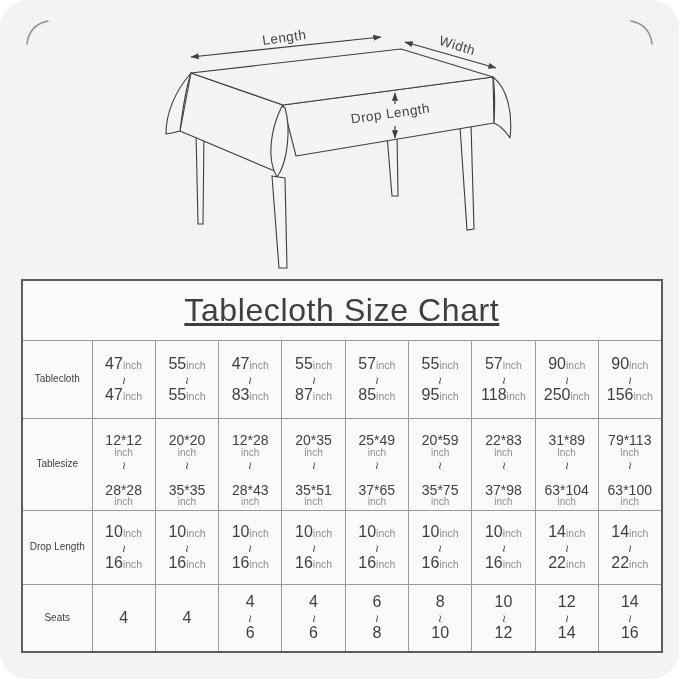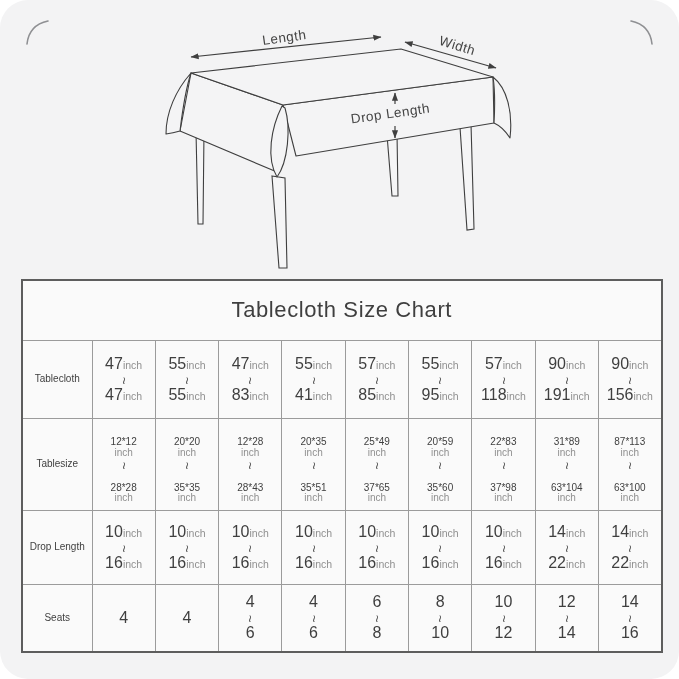--- a/index.html
+++ b/index.html
@@ -24,31 +24,31 @@
     border:2px solid var(--grid-strong);
     background:var(--cell-bg);
   }
   table.size-chart td{
     border:1px solid var(--grid);
     text-align:center;vertical-align:middle;
     color:var(--ink);padding:0;
   }
   td.title-cell{
     border:none;border-bottom:2px solid var(--grid-strong);
-    font-size:22px;letter-spacing:0.6px;color:#3d3d3d;
+    font-size:32px;letter-spacing:0.6px;color:#3d3d3d;text-decoration:underline;
   }
   tr.r-title{height:60px;}
   tr.r-0{height:78px;}
   tr.r-1{height:92px;}
   tr.r-2{height:74px;}
   tr.r-3{height:68px;}
   td.row-header{font-size:10px;color:#373737;line-height:1.25;}
   .line{line-height:1.1;white-space:nowrap;}
   .num{font-size:16px;color:var(--ink);margin-top:12px;}
-  .cell-stacked .num{font-size:10px;line-height:1.05;}
+  .cell-stacked .num{font-size:14px;line-height:1.05;}
   .unit{font-size:10.5px;color:var(--unit);}
   .s-unit{display:block;font-size:10px;line-height:1;color:var(--unit);}
   .plain-num{font-size:16px;line-height:1.15;}
   .tilde{line-height:0.9;height:13px;}
   .tilde span{display:inline-block;transform:rotate(90deg);font-size:13px;color:#4a4a4a;}
   text{font-family:"Liberation Sans",sans-serif;}
 </style>
 </head>
 <body>
 
@@ -123,41 +123,41 @@
               <div class="line"><span class="num">55</span><span class="unit">inch</span></div>
             </td>
             <td class="cell-inline">
               <div class="line"><span class="num">47</span><span class="unit">inch</span></div>
               <div class="tilde"><span>~</span></div>
               <div class="line"><span class="num">83</span><span class="unit">inch</span></div>
             </td>
             <td class="cell-inline">
               <div class="line"><span class="num">55</span><span class="unit">inch</span></div>
               <div class="tilde"><span>~</span></div>
-              <div class="line"><span class="num">41</span><span class="unit">inch</span></div>
+              <div class="line"><span class="num">87</span><span class="unit">inch</span></div>
             </td>
             <td class="cell-inline">
               <div class="line"><span class="num">57</span><span class="unit">inch</span></div>
               <div class="tilde"><span>~</span></div>
               <div class="line"><span class="num">85</span><span class="unit">inch</span></div>
             </td>
             <td class="cell-inline">
               <div class="line"><span class="num">55</span><span class="unit">inch</span></div>
               <div class="tilde"><span>~</span></div>
               <div class="line"><span class="num">95</span><span class="unit">inch</span></div>
             </td>
             <td class="cell-inline">
               <div class="line"><span class="num">57</span><span class="unit">inch</span></div>
               <div class="tilde"><span>~</span></div>
               <div class="line"><span class="num">118</span><span class="unit">inch</span></div>
             </td>
             <td class="cell-inline">
               <div class="line"><span class="num">90</span><span class="unit">inch</span></div>
               <div class="tilde"><span>~</span></div>
-              <div class="line"><span class="num">191</span><span class="unit">inch</span></div>
+              <div class="line"><span class="num">250</span><span class="unit">inch</span></div>
             </td>
             <td class="cell-inline">
               <div class="line"><span class="num">90</span><span class="unit">inch</span></div>
               <div class="tilde"><span>~</span></div>
               <div class="line"><span class="num">156</span><span class="unit">inch</span></div>
             </td>
           </tr>
           <tr class="r-1">
             <td class="row-header">Tablesize</td>
             <td class="cell-stacked">
@@ -192,39 +192,39 @@
               <div class="num">25*49</div>
               <div class="s-unit">inch</div>
               <div class="tilde"><span>~</span></div>
               <div class="num">37*65</div>
               <div class="s-unit">inch</div>
             </td>
             <td class="cell-stacked">
               <div class="num">20*59</div>
               <div class="s-unit">inch</div>
               <div class="tilde"><span>~</span></div>
-              <div class="num">35*60</div>
+              <div class="num">35*75</div>
               <div class="s-unit">inch</div>
             </td>
             <td class="cell-stacked">
               <div class="num">22*83</div>
               <div class="s-unit">inch</div>
               <div class="tilde"><span>~</span></div>
               <div class="num">37*98</div>
               <div class="s-unit">inch</div>
             </td>
             <td class="cell-stacked">
               <div class="num">31*89</div>
               <div class="s-unit">inch</div>
               <div class="tilde"><span>~</span></div>
               <div class="num">63*104</div>
               <div class="s-unit">inch</div>
             </td>
             <td class="cell-stacked">
-              <div class="num">87*113</div>
+              <div class="num">79*113</div>
               <div class="s-unit">inch</div>
               <div class="tilde"><span>~</span></div>
               <div class="num">63*100</div>
               <div class="s-unit">inch</div>
             </td>
           </tr>
           <tr class="r-2">
             <td class="row-header">Drop Length</td>
             <td class="cell-inline">
               <div class="line"><span class="num">10</span><span class="unit">inch</span></div>

